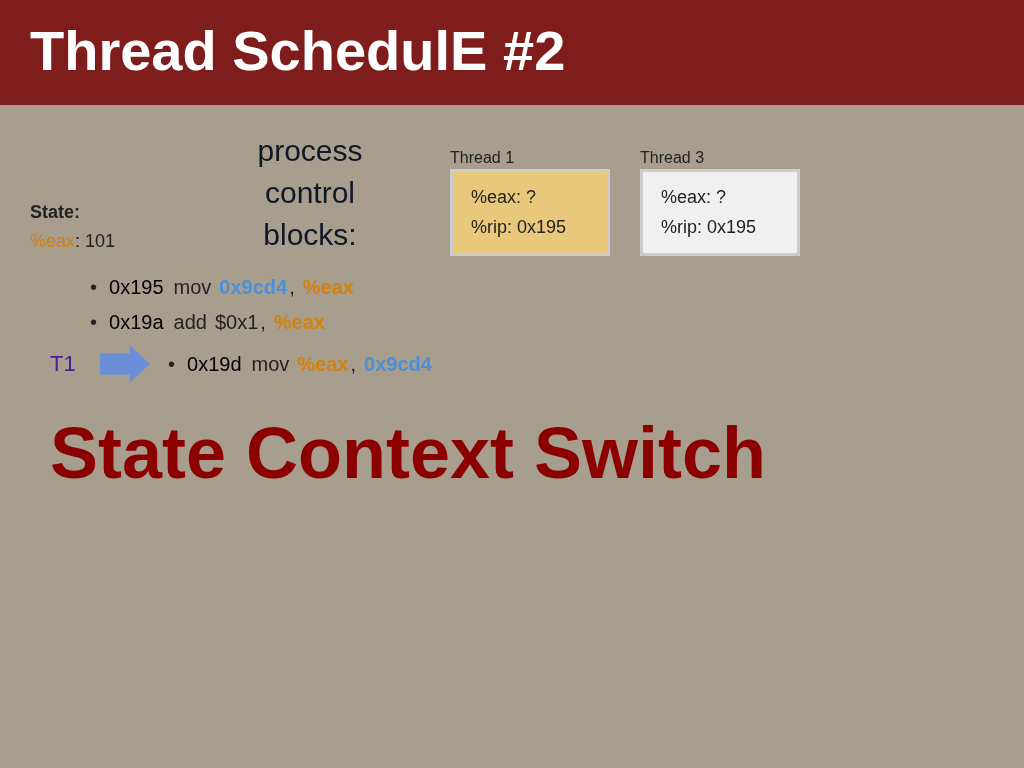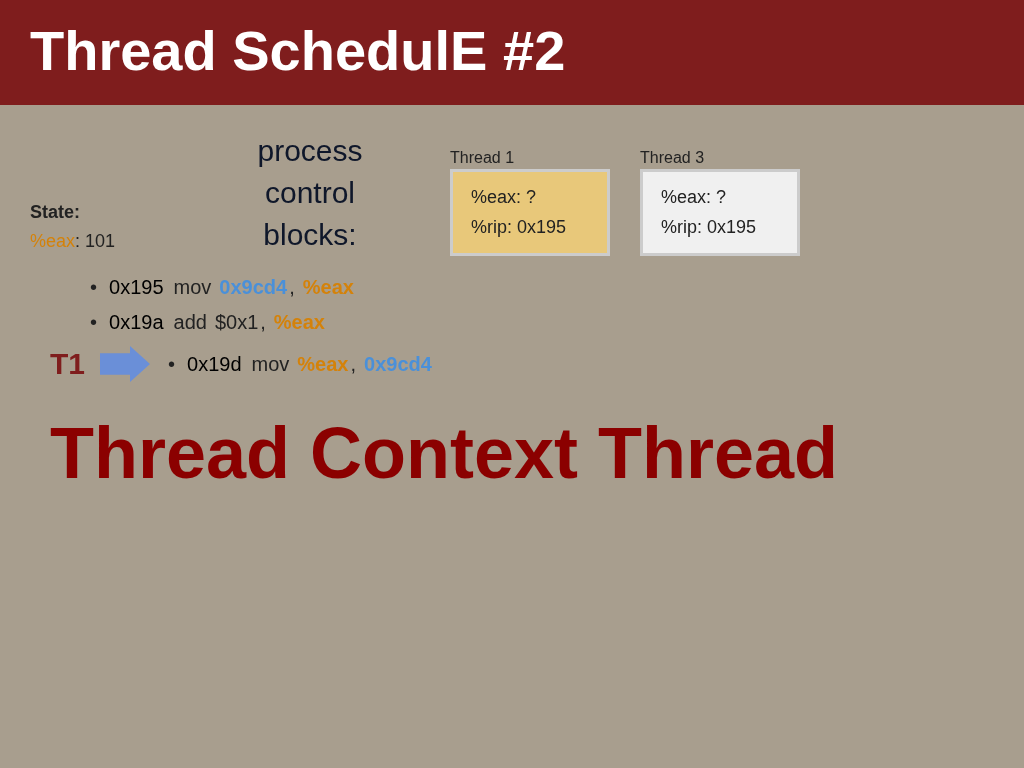--- a/index.html
+++ b/index.html
@@ -104,23 +104,23 @@
 
     .instruction-row {
       display: flex;
       align-items: center;
       margin-bottom: 12px;
       font-size: 20px;
       color: #222;
     }
 
     .t1-label {
-      color: #7f1d1d;
-      font-size: 30px;
-      font-weight: bold;
+      color: #4c1d95;
+      font-size: 22px;
+      font-weight: normal;
       width: 40px;
       margin-right: 10px;
     }
 
     .arrow-shape {
       width: 50px;
       height: 36px;
       background-color: #6a8fd8;
       clip-path: polygon(0 20%, 60% 20%, 60% 0%, 100% 50%, 60% 100%, 60% 80%, 0 80%);
       display: inline-block;
@@ -250,16 +250,16 @@
       <span class="instr-addr">0x19d</span>
       <span class="instr-op">mov</span>
       <span class="instr-orange">%eax</span>
       <span class="instr-comma">,</span>
       <span class="instr-blue" style="margin-left:6px;">0x9cd4</span>
     </div>
 
   </div>
 
   <div class="bottom-title">
-    <span class="bottom-title-text">Thread Context Thread</span>
+    <span class="bottom-title-text">State Context Switch</span>
   </div>
 
 </div>
 
 </body></html>

